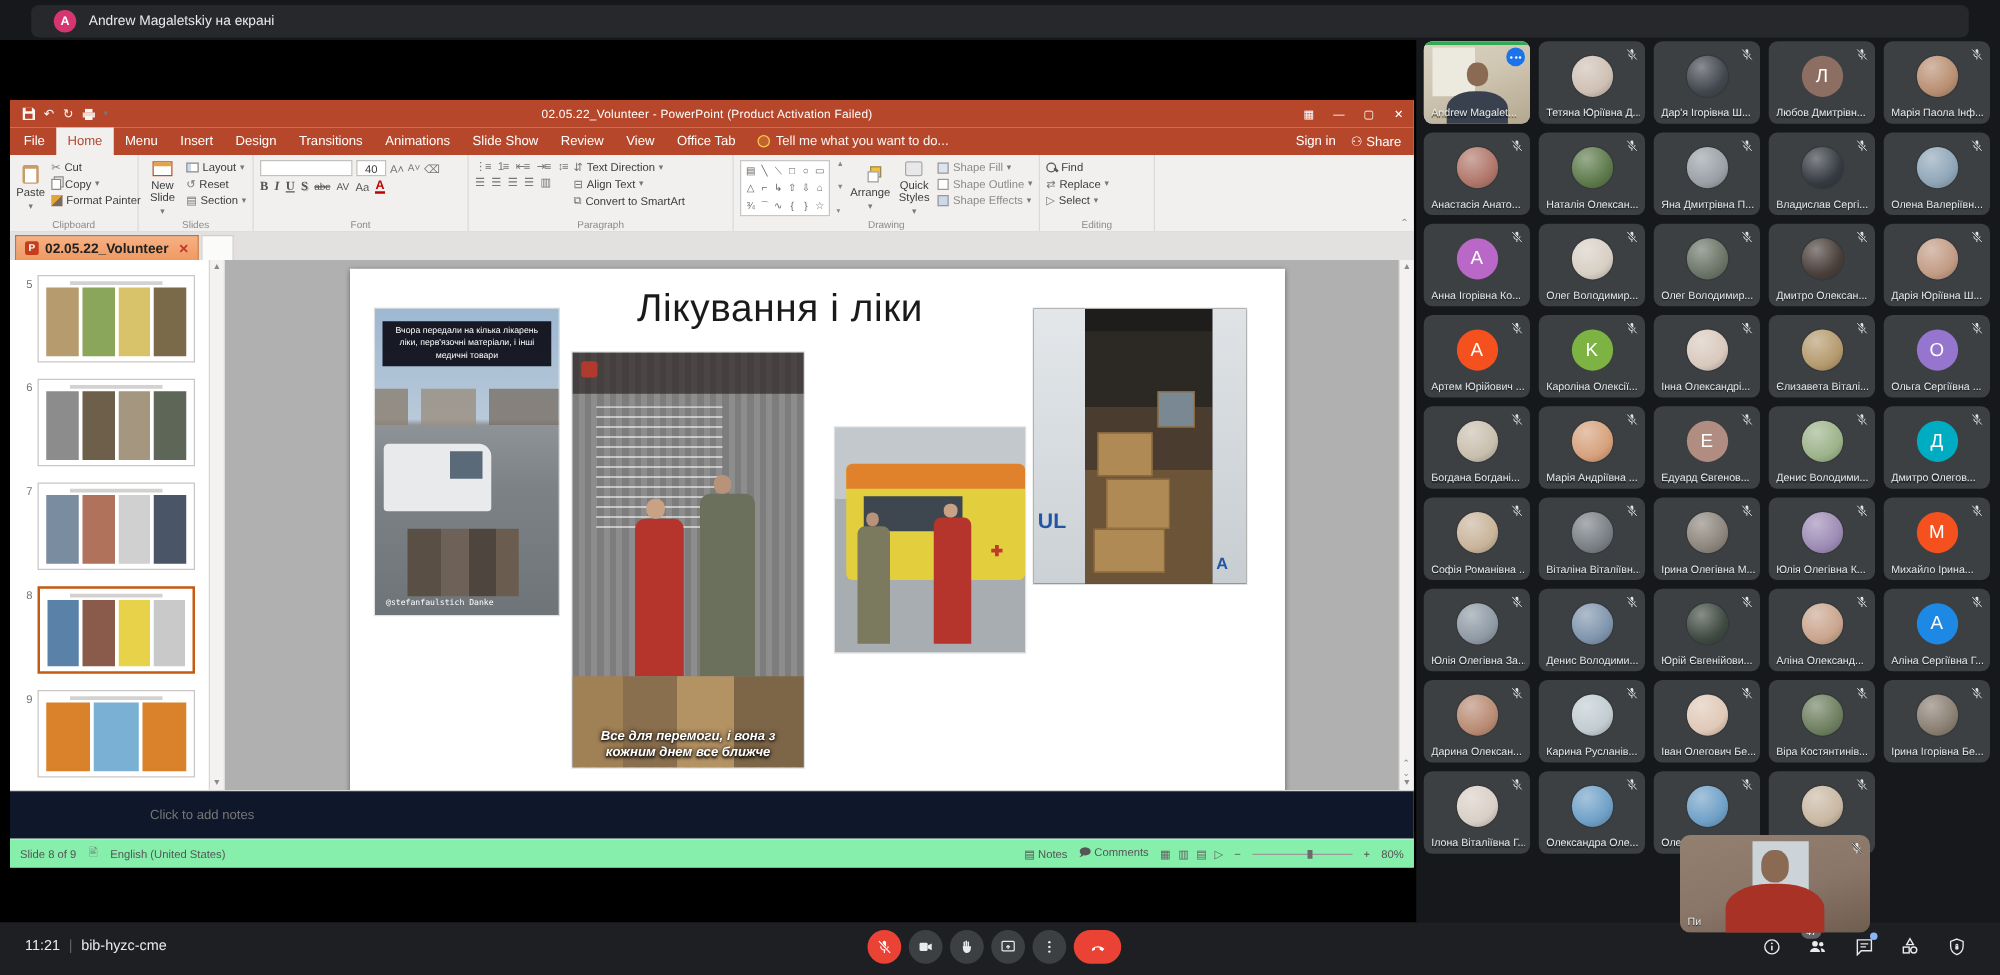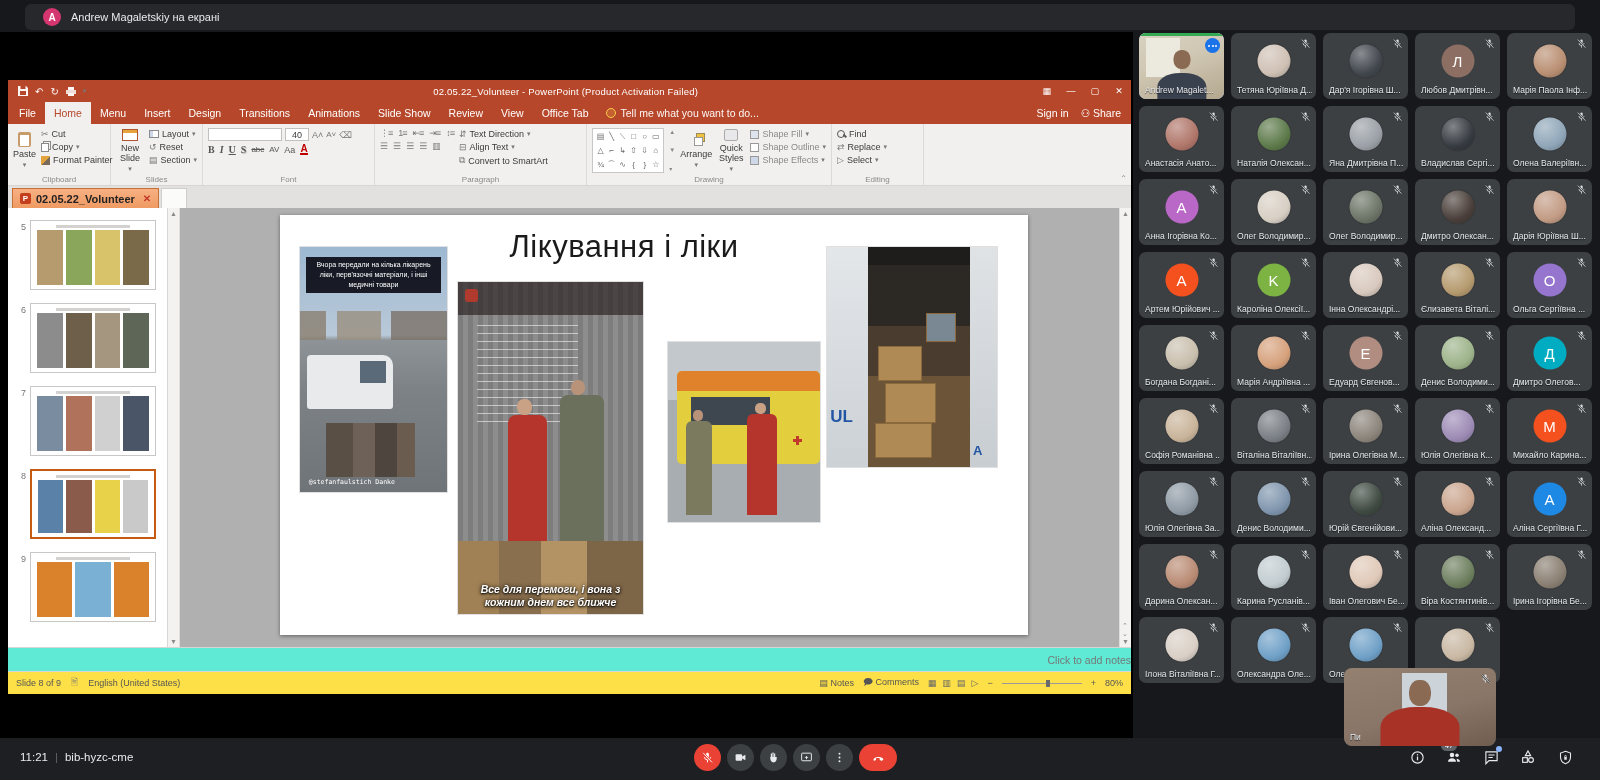--- a/index.html
+++ b/index.html
@@ -145,23 +145,23 @@
   
   .ph4{left:547px;top:32px;width:170px;height:220px;background:#1f1d1b;}
   .ph4 .ldoor{position:absolute;left:0;top:0;bottom:0;width:24%;background:linear-gradient(#e3e7ea,#ccd1d5);}
   .ph4 .ldoor span{position:absolute;bottom:18%;left:8%;color:#2255a4;font-weight:bold;font-size:17px;}
   .ph4 .rdoor{position:absolute;right:0;top:0;bottom:0;width:16%;background:linear-gradient(#dfe3e6,#c8cdd1);}
   .ph4 .rdoor span{position:absolute;bottom:4%;left:12%;color:#2255a4;font-weight:bold;font-size:13px;}
   .ph4 .inner{position:absolute;left:24%;right:16%;top:8%;bottom:0;
        background:linear-gradient(180deg,#2c2824 0 30%,#4a3d30 30% 55%,#6b5438 55% 100%);}
   .ph4 .bx{position:absolute;background:#b08a54;border:1px solid #8a6a3c;}
   
-  .notesbar{height:24px;background:#5eead4;border-top:1px solid #d8d6d3;color:#777;font-size:10.5px;
-            display:flex;align-items:center;padding-left:112px;flex:none;justify-content:flex-end;}
-  .statusbar{height:23px;background:#fde047;border-top:1px solid #d8d6d3;display:flex;align-items:center;
+  .notesbar{height:39px;background:#0f172a;border-top:1px solid #d8d6d3;color:#777;font-size:10.5px;
+            display:flex;align-items:center;padding-left:112px;flex:none;}
+  .statusbar{height:23px;background:#86efac;border-top:1px solid #d8d6d3;display:flex;align-items:center;
              font-size:9px;color:#555;padding:0 8px;flex:none;}
   .sb-left{display:flex;align-items:center;gap:10px;}
   .sb-right{margin-left:auto;display:flex;align-items:center;gap:9px;text-align:center;}
   .sb-views{display:flex;gap:6px;color:#666;font-size:9px;}
   .zoomtrack{width:80px;height:1px;background:#9a9a9a;position:relative;}
   .zoomthumb{position:absolute;left:55%;top:-3px;width:4px;height:7px;background:#6a6a6a;}
 
   
   .grid{position:absolute;left:1139px;top:33px;display:grid;grid-template-columns:repeat(5,85px);
         grid-auto-rows:66px;gap:7px;}
@@ -907,21 +907,21 @@
         <span class="tname">Юлія Олегівна К...</span>
       </div>
       <div class="tile">
         <span class="av" style="background:#f4511e">M</span>
         <svg class="micoff" viewBox="0 0 24 24">
           <rect x="9.5" y="3" width="5" height="10" rx="2.5" fill="currentColor"></rect>
           <path d="M6.5 11a5.5 5.5 0 0 0 11 0M12 16.5V21" stroke="currentColor" stroke-width="1.7" fill="none"></path>
           <line x1="4" y1="3.5" x2="20.5" y2="21" stroke="#3c4043" stroke-width="3.4"></line>
           <line x1="4" y1="3.5" x2="20.5" y2="21" stroke="currentColor" stroke-width="1.7"></line>
         </svg>
-        <span class="tname">Михайло Карина...</span>
+        <span class="tname">Михайло Ірина...</span>
       </div>
       <div class="tile">
         <span class="av photo" style="--c:#8f9aa5"></span>
         <svg class="micoff" viewBox="0 0 24 24">
           <rect x="9.5" y="3" width="5" height="10" rx="2.5" fill="currentColor"></rect>
           <path d="M6.5 11a5.5 5.5 0 0 0 11 0M12 16.5V21" stroke="currentColor" stroke-width="1.7" fill="none"></path>
           <line x1="4" y1="3.5" x2="20.5" y2="21" stroke="#3c4043" stroke-width="3.4"></line>
           <line x1="4" y1="3.5" x2="20.5" y2="21" stroke="currentColor" stroke-width="1.7"></line>
         </svg>
         <span class="tname">Юлія Олегівна За...</span>

